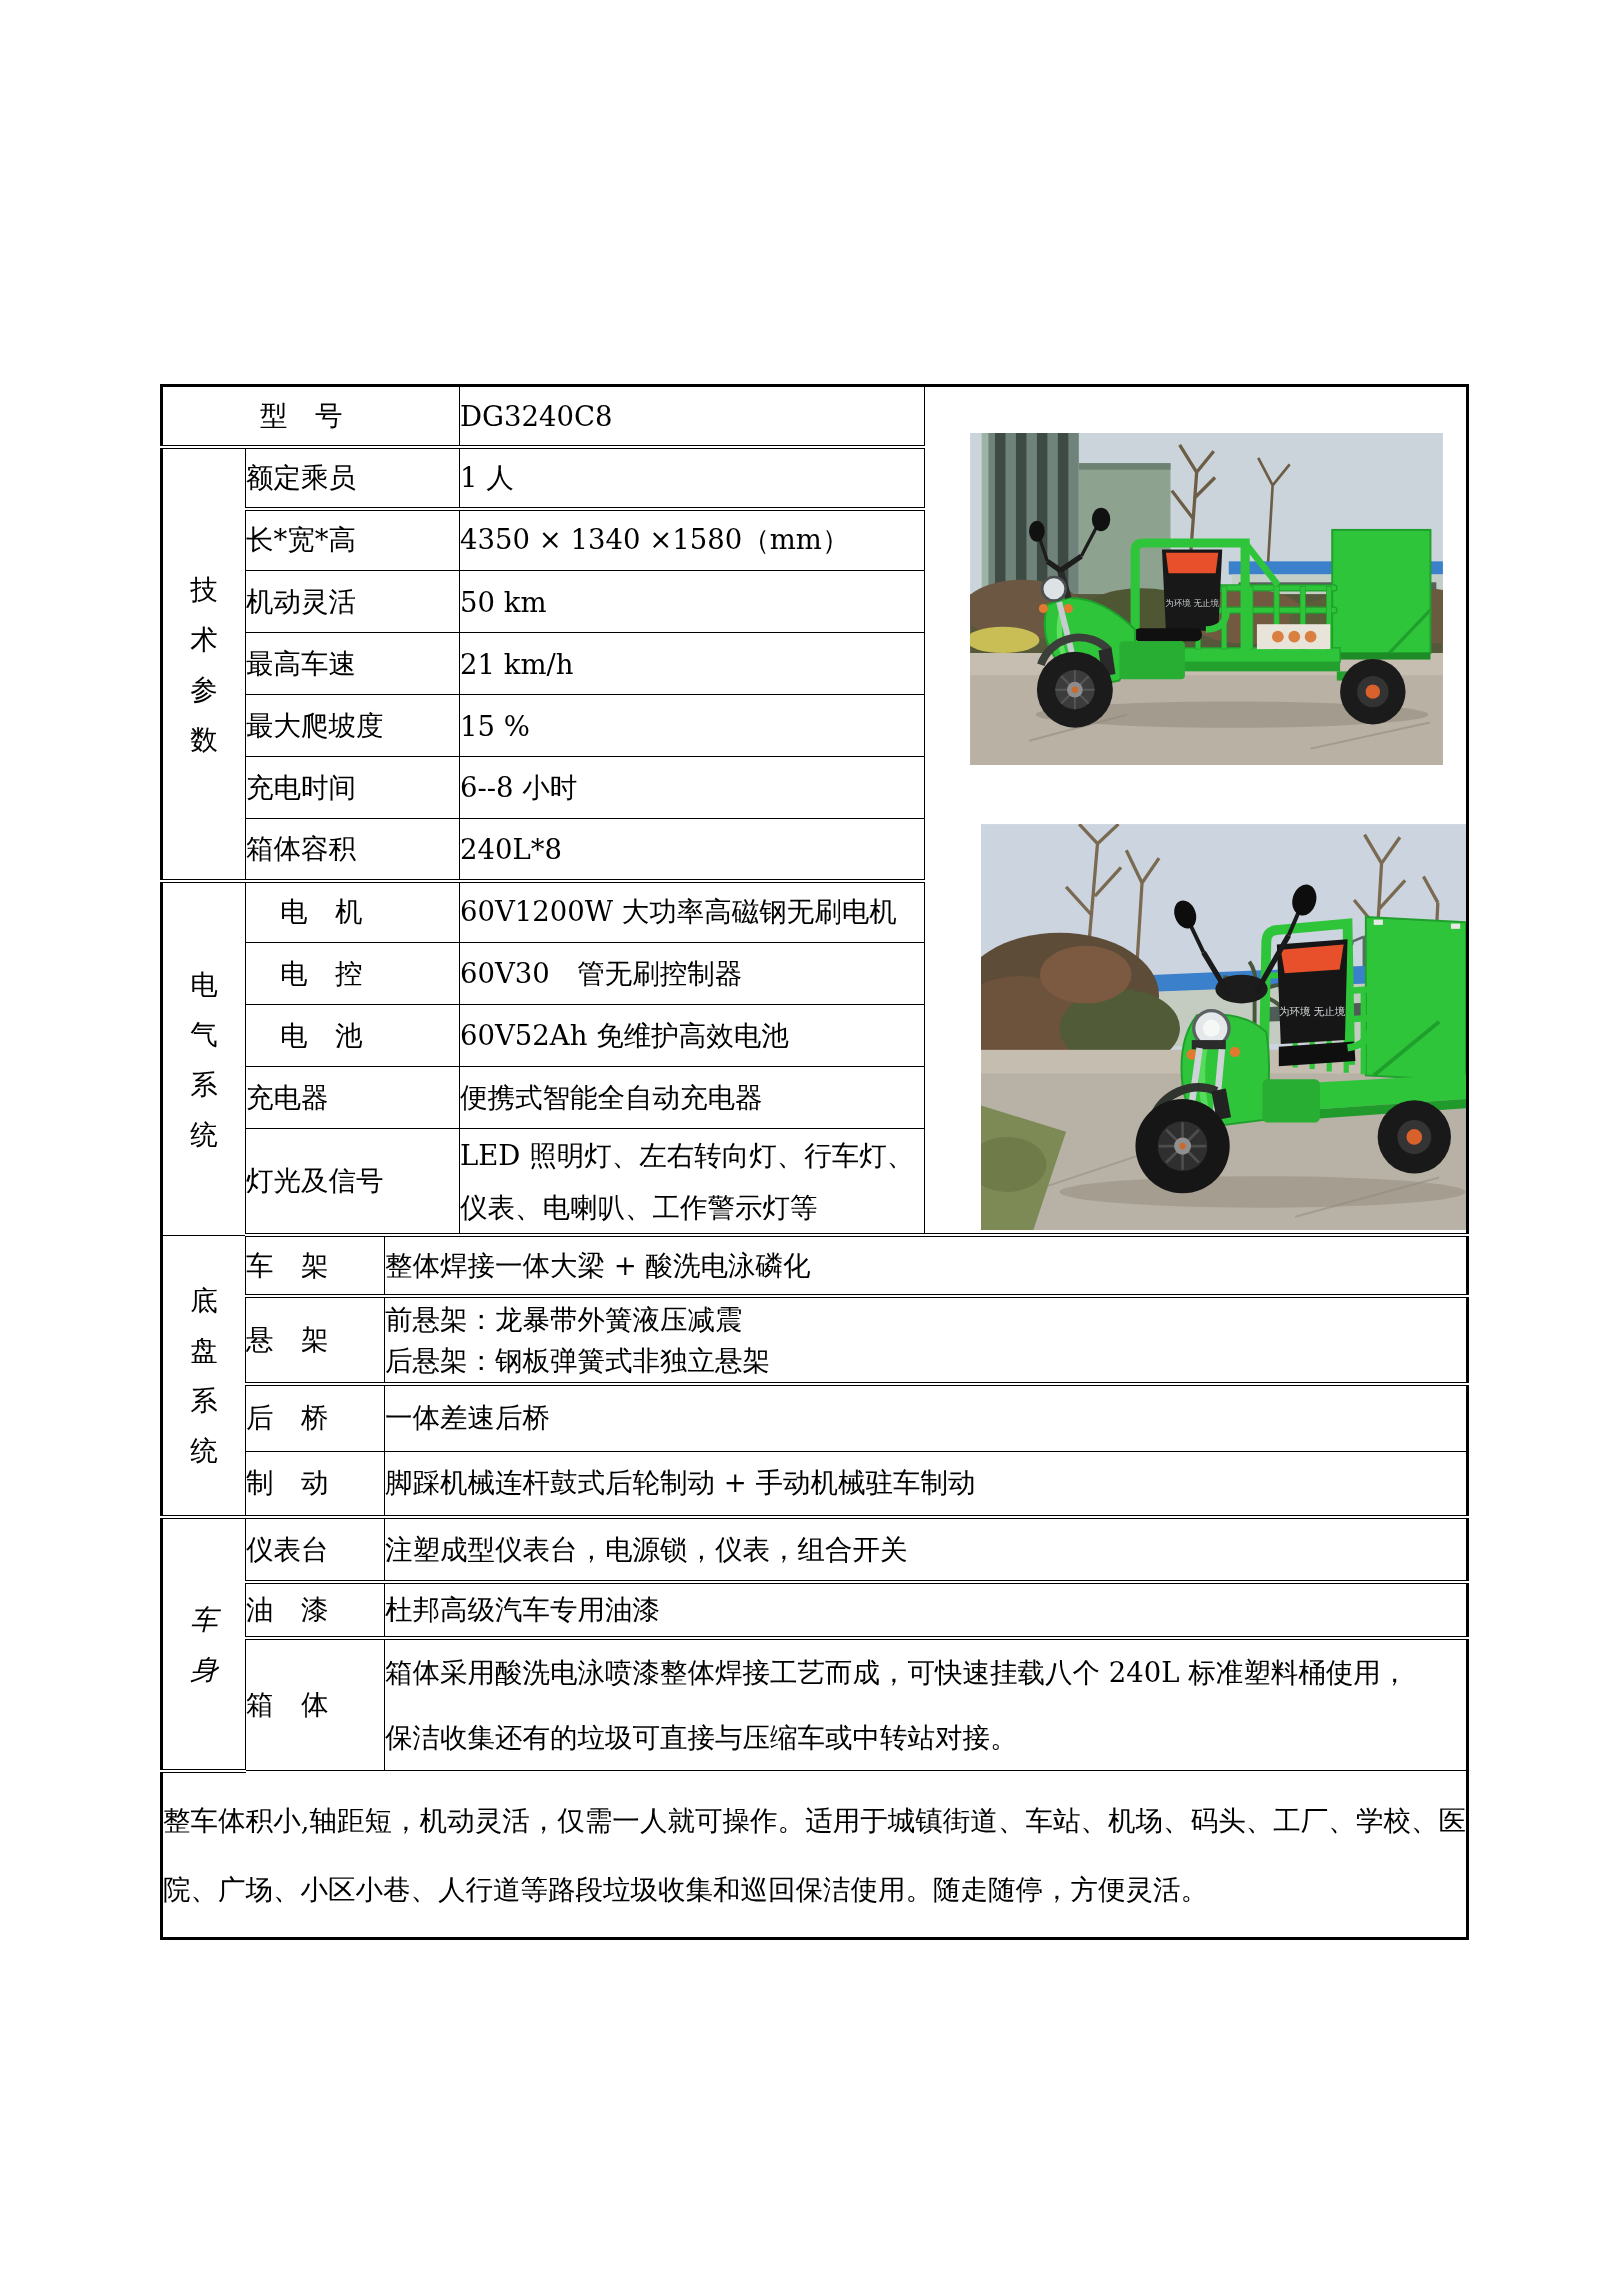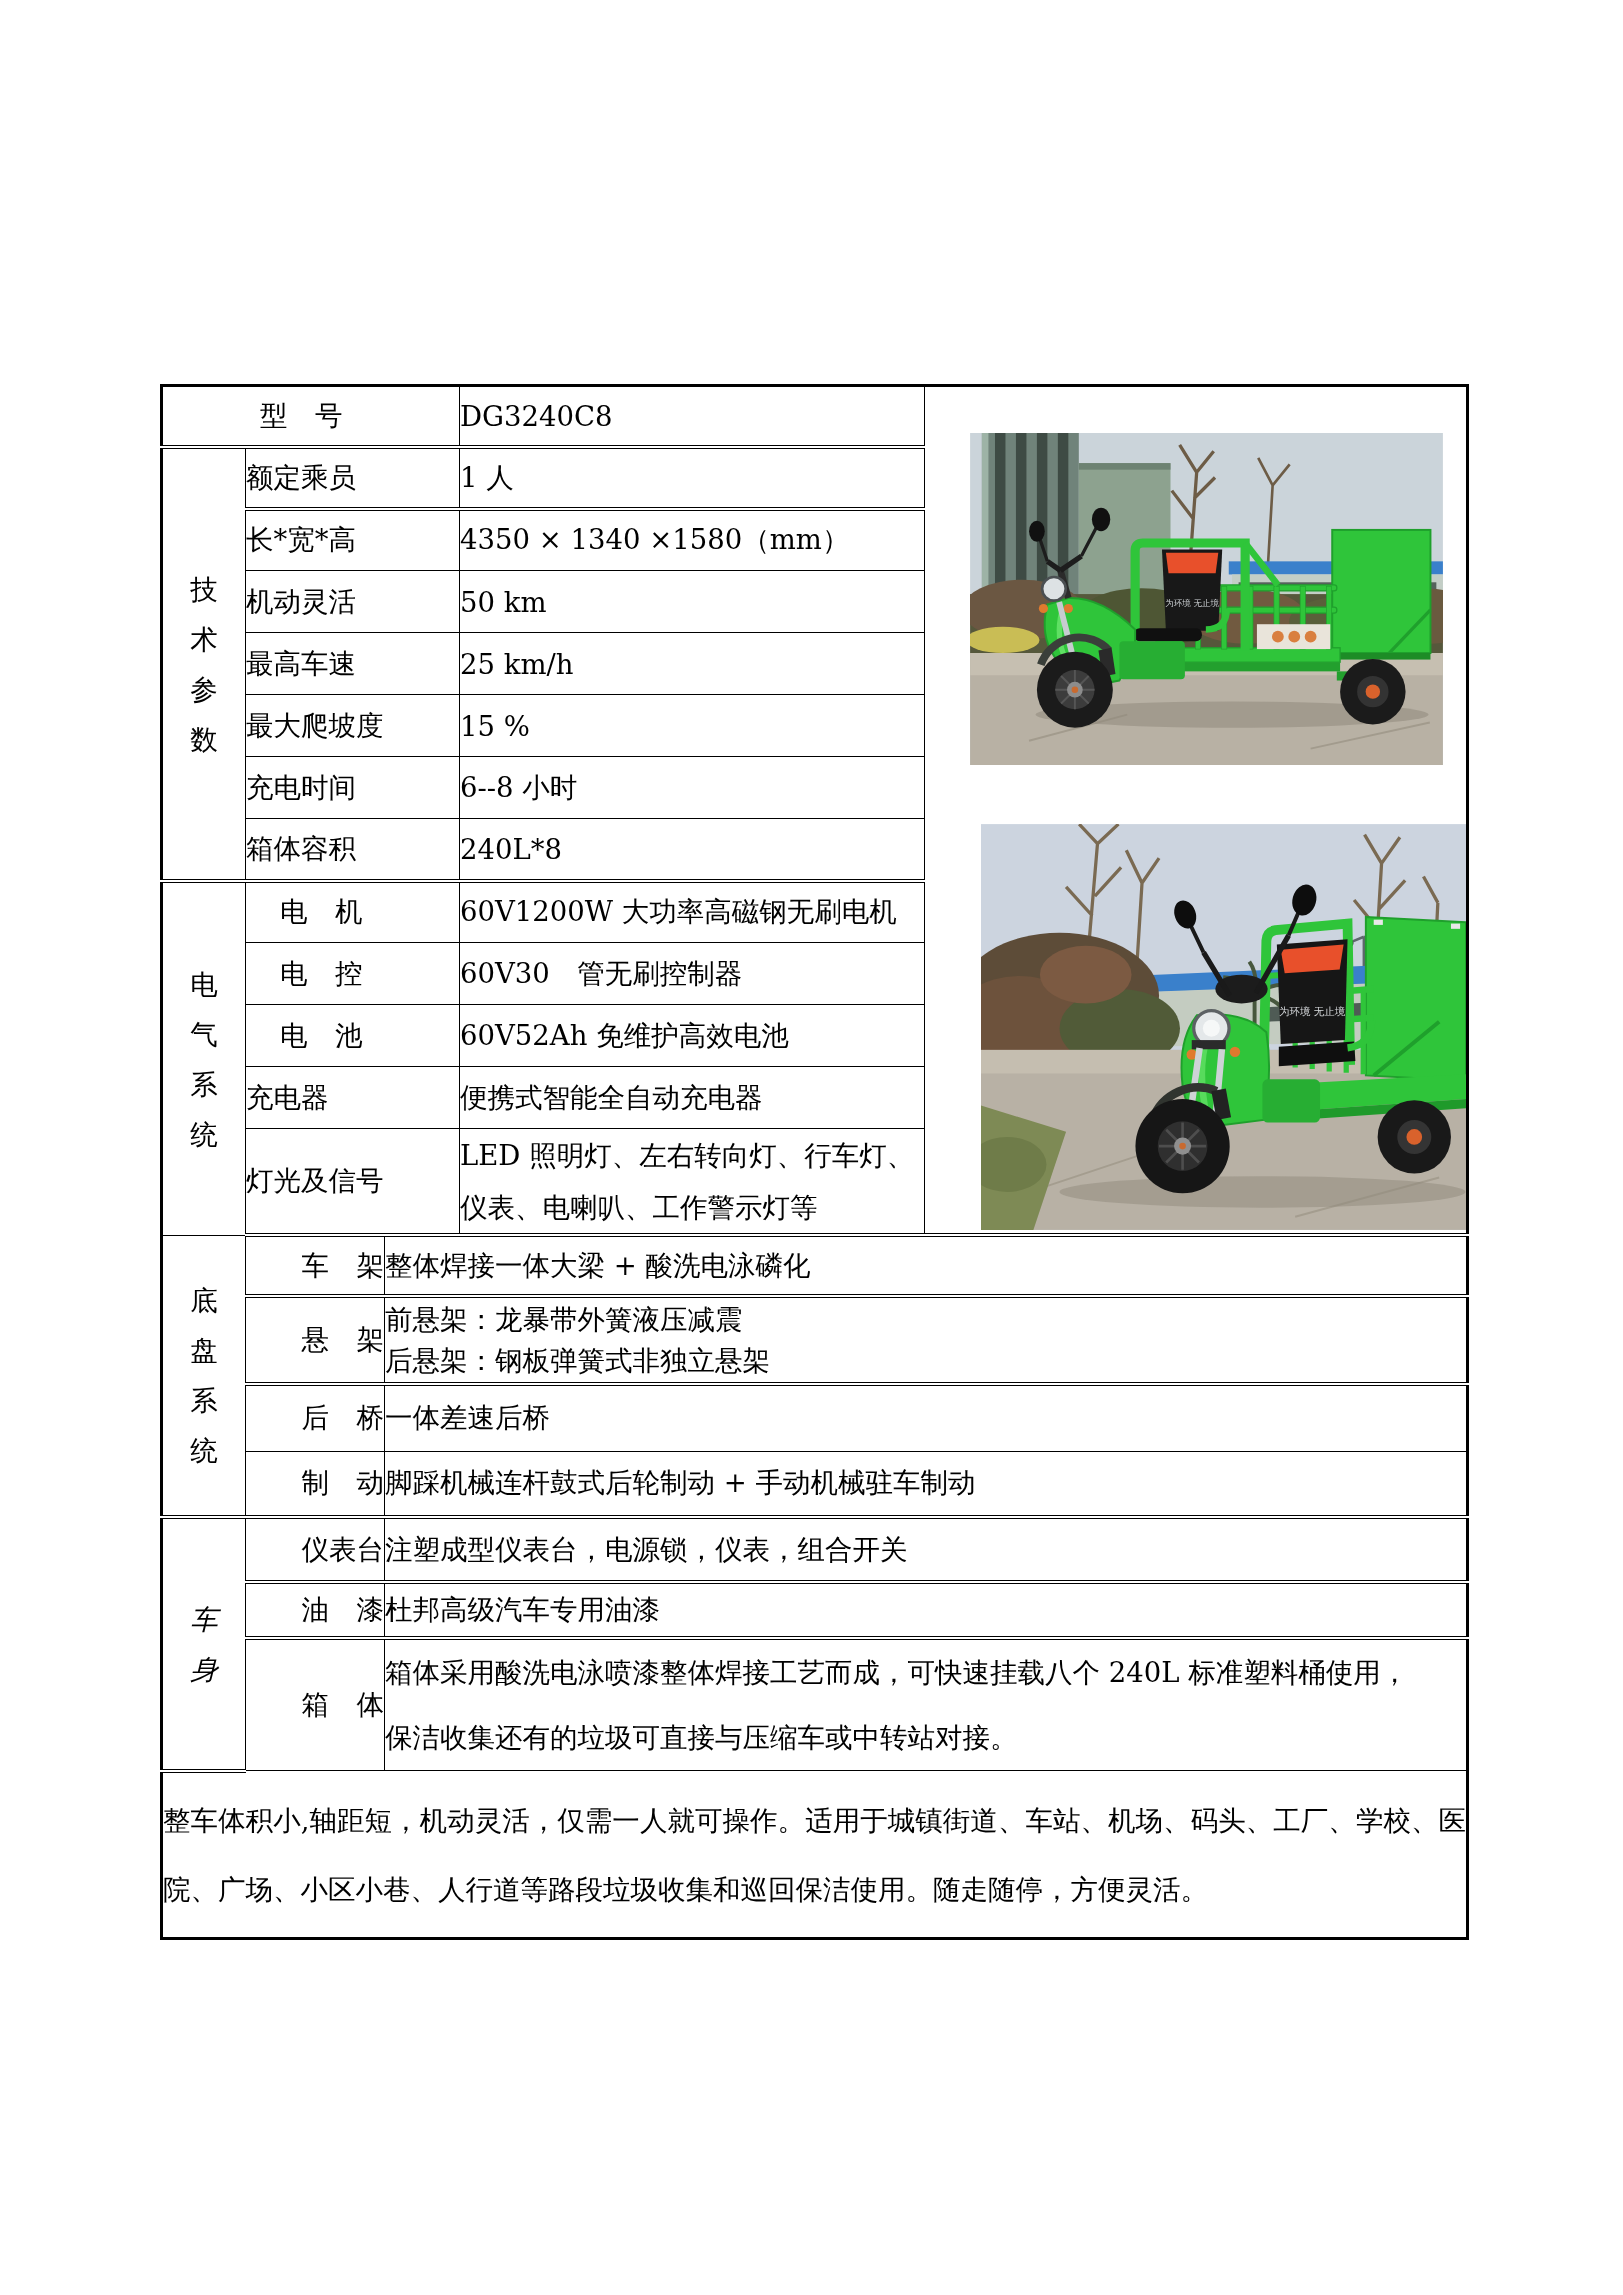--- a/index.html
+++ b/index.html
@@ -16,21 +16,21 @@
     border-collapse:collapse;table-layout:fixed;
     border:3.3px solid #000;
   }
   table.spec td{border:1.3px solid #000;padding:0;font-size:27.5px;vertical-align:middle;overflow:hidden;}
   tr.dbl > td{border-bottom:4.6px double #000;}
   td.group{text-align:center;}
   .vtext{display:inline-block;width:30px;line-height:50px;word-break:break-all;text-align:center;}
   .vtext.two{line-height:50px;font-style:italic;}
   td.lbl{padding-left:11.8px;}
   td.lbl.indent{padding-left:34px;font-family:Liberation Serif, serif;}
-  td.lblc{text-align:right;}
+  td.lblc{text-align:left;}
   td.val{padding-left:17px;}
   td.content{padding-left:13px;}
   td.wrap2{line-height:52px;padding-right:6.5px;}
   td.susp{line-height:41px;}
   td.boxcell{line-height:65px;padding-top:5.2px;}
   td.summary{line-height:69px;padding:3.9px 14.4px 0 14.4px;text-align:justify;}
   td.photo-cell{position:relative;vertical-align:top;}
   .photo{position:absolute;display:block;}
   .photo1{left:45px;top:46px;width:473px;height:332px;}
   .photo2{left:56px;top:437px;width:485px;height:406px;}
@@ -216,21 +216,21 @@
     <tr style="height:62px">
       <td colspan="2" class="lbl">长*宽*高</td>
       <td class="val">4350 × 1340 ×1580（mm）</td>
     </tr>
     <tr style="height:62px">
       <td colspan="2" class="lbl">机动灵活</td>
       <td class="val">50 km</td>
     </tr>
     <tr style="height:62px">
       <td colspan="2" class="lbl">最高车速</td>
-      <td class="val">25 km/h</td>
+      <td class="val">21 km/h</td>
     </tr>
     <tr style="height:62px">
       <td colspan="2" class="lbl">最大爬坡度</td>
       <td class="val">15 %</td>
     </tr>
     <tr style="height:62px">
       <td colspan="2" class="lbl">充电时间</td>
       <td class="val">6--8 小时</td>
     </tr>
     <tr class="dbl" style="height:62px">

